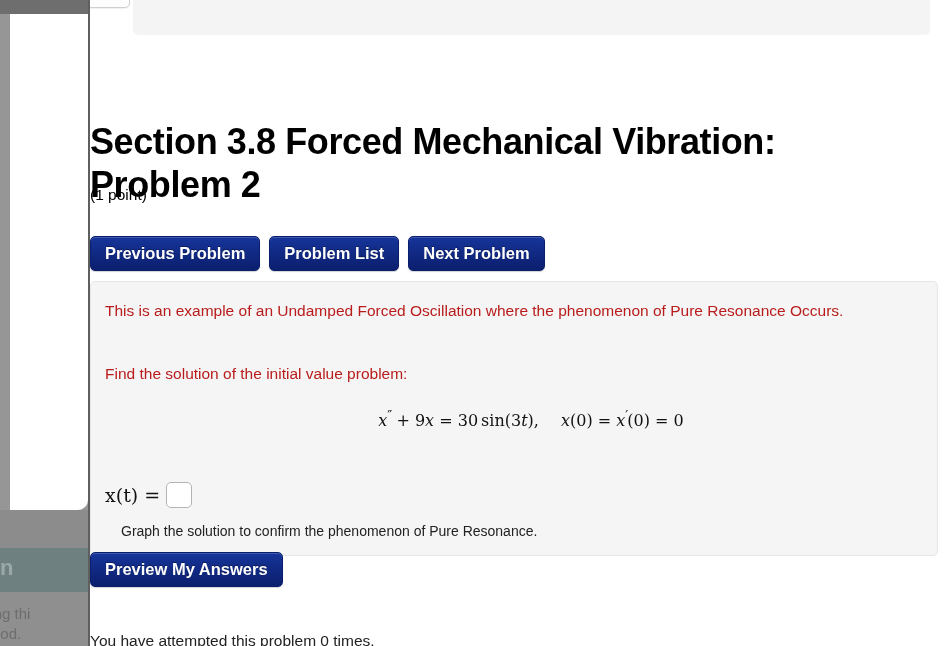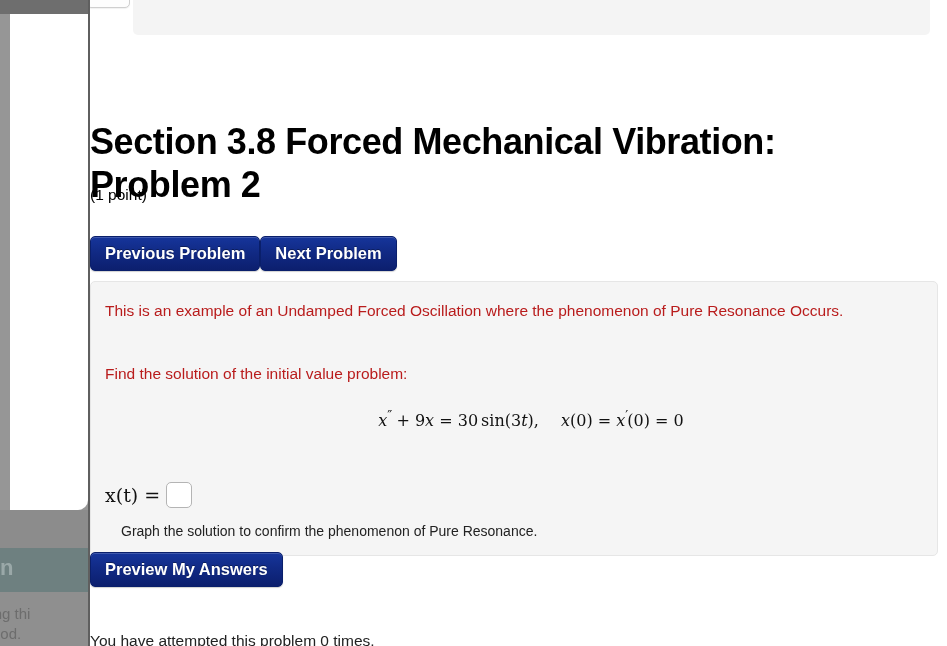--- a/index.html
+++ b/index.html
@@ -146,20 +146,21 @@
     font-size: 15.5px;
     font-weight: normal;
     color: #000000;
   }
 
   
   .navbtns {
     position: absolute;
     left: 0px; top: 236px;
     display: flex;
+    gap: 9px;
   }
   .wwbtn {
     display: inline-flex;
     align-items: center;
     justify-content: center;
     height: 35px;
     padding: 0 14px;
     border: 1px solid #0a1f6b;
     border-radius: 5px;
     background: linear-gradient(180deg, #16359b 0%, #112a85 45%, #0c1f6e 100%);
@@ -288,20 +289,21 @@
           
         </div>
       </div>
     </div>
 
     <h1 class="title">Section 3.8 Forced Mechanical Vibration: Problem 2</h1>
     <div class="points">(1 point)</div>
 
     <div class="navbtns">
       <button class="wwbtn">Previous Problem</button>
+      <button class="wwbtn">Problem List</button>
       <button class="wwbtn">Next Problem</button>
     </div>
 
     <div class="problem-panel">
 
       <div class="p-text p-intro">This is an example of an Undamped Forced Oscillation where the phenomenon of Pure Resonance Occurs.</div>
       <div class="p-text p-find">Find the solution of the initial value problem:</div>
 
       <div class="equation">
         <span class="mi">x</span><sup class="prime">′′</sup>

